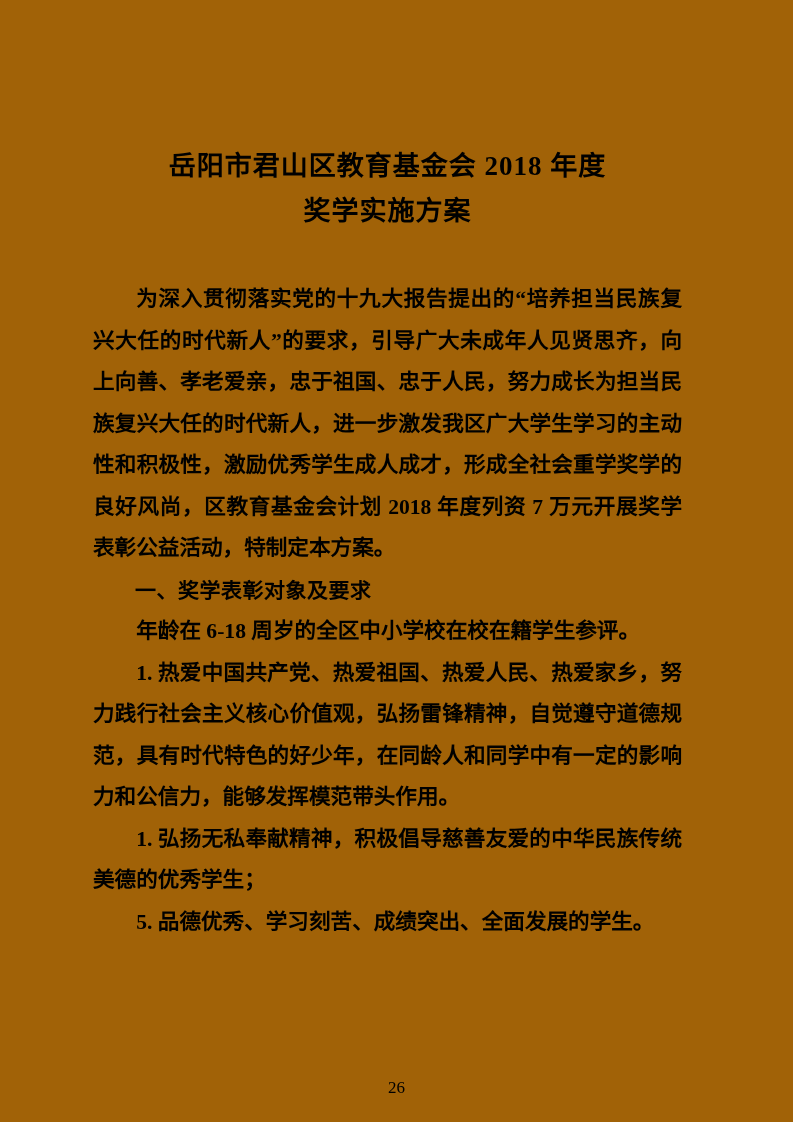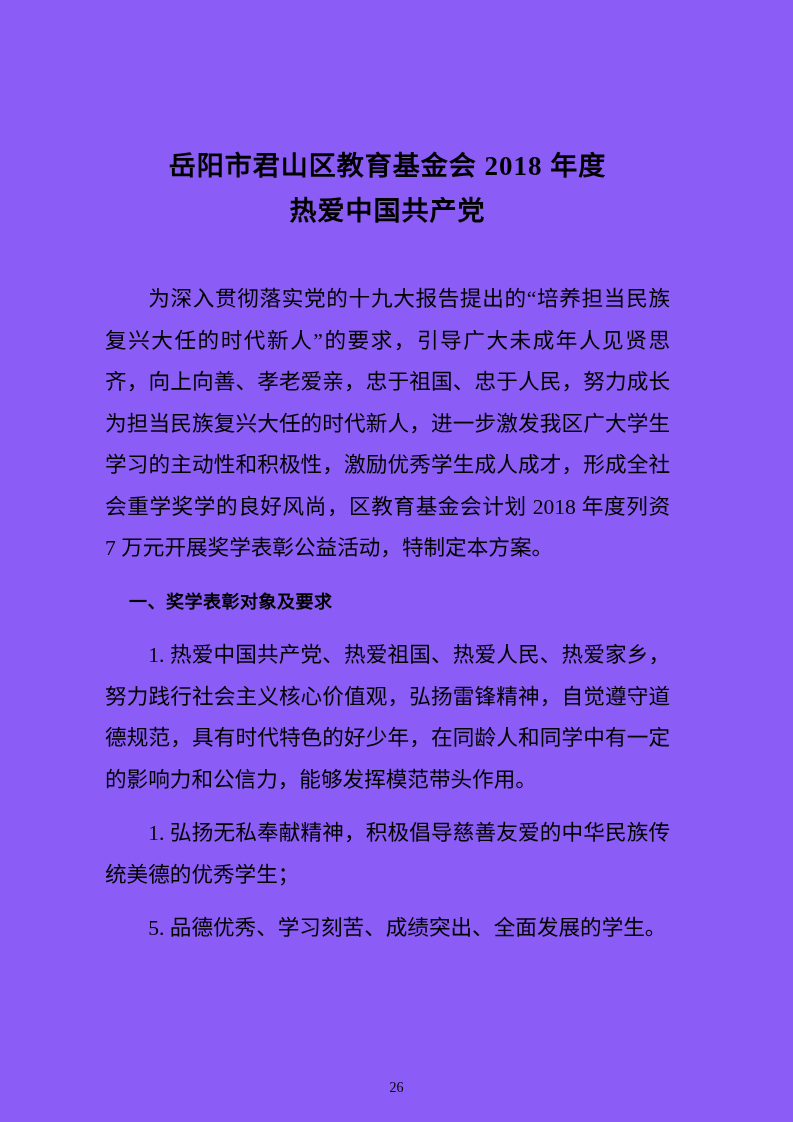--- a/index.html
+++ b/index.html
@@ -4,21 +4,21 @@
 <style>
   html, body {
     margin: 0;
     padding: 0;
     background: #ffffff;
   }
   .page {
     position: relative;
     width: 793px;
     height: 1122px;
-    background: #8b5cf6;
+    background: #a16207;
     overflow: hidden;
     color: #000000;
     font-family: "Liberation Serif", "DejaVu Serif", serif;
   }
   .content {
     position: absolute;
     left: 93px;
     top: 0;
     width: 589px;
   }
@@ -34,62 +34,64 @@
     display: block;
   }
   .body-flow {
     margin-top: 45px;
     font-size: 21.6px;
     line-height: 41.5px;
     text-align: justify;
     text-justify: inter-ideograph;
   }
   p.para {
-    margin: 12px;
+    margin: 0;
     padding: 0;
     text-indent: 2em;
+    font-weight: bold;
   }
   .section-heading {
     margin: 0;
     padding: 0;
     text-indent: 2em;
     font-family: "Liberation Sans", "DejaVu Sans", sans-serif;
     font-weight: bold;
-    font-size: 18px;
+    font-size: 21px;
     line-height: 41.5px;
     text-align: left;
     letter-spacing: 0.5px;
   }
   .footer {
     position: absolute;
     left: 0;
     top: 1078px;
     width: 793px;
     text-align: center;
-    font-size: 14px;
+    font-size: 17px;
     line-height: 20px;
     font-family: "Liberation Serif", "DejaVu Serif", serif;
   }
 </style>
 </head>
 <body>
 
 <div class="page">
   <div class="content">
 
     <div class="doc-title">
       <span class="title-line">岳阳市君山区教育基金会 2018 年度</span>
-      <span class="title-line">热爱中国共产党</span>
+      <span class="title-line">奖学实施方案</span>
     </div>
 
     <div class="body-flow">
       <p class="para">为深入贯彻落实党的十九大报告提出的“培养担当民族复兴大任的时代新人”的要求，引导广大未成年人见贤思齐，向上向善、孝老爱亲，忠于祖国、忠于人民，努力成长为担当民族复兴大任的时代新人，进一步激发我区广大学生学习的主动性和积极性，激励优秀学生成人成才，形成全社会重学奖学的良好风尚，区教育基金会计划 2018 年度列资 7 万元开展奖学表彰公益活动，特制定本方案。</p>
 
       <h2 class="section-heading">一、奖学表彰对象及要求</h2>
 
+      <p class="para">年龄在 6-18 周岁的全区中小学校在校在籍学生参评。</p>
 
       <p class="para">1. 热爱中国共产党、热爱祖国、热爱人民、热爱家乡，努力践行社会主义核心价值观，弘扬雷锋精神，自觉遵守道德规范，具有时代特色的好少年，在同龄人和同学中有一定的影响力和公信力，能够发挥模范带头作用。</p>
 
       <p class="para">1. 弘扬无私奉献精神，积极倡导慈善友爱的中华民族传统美德的优秀学生；</p>
 
       <p class="para">5. 品德优秀、学习刻苦、成绩突出、全面发展的学生。</p>
 
     </div>
 
   </div>

